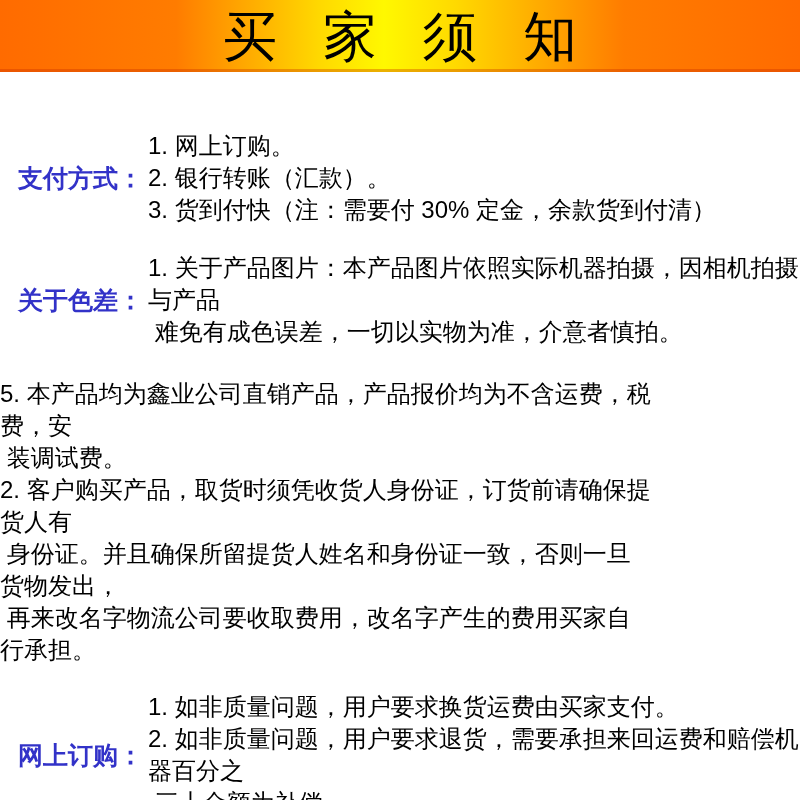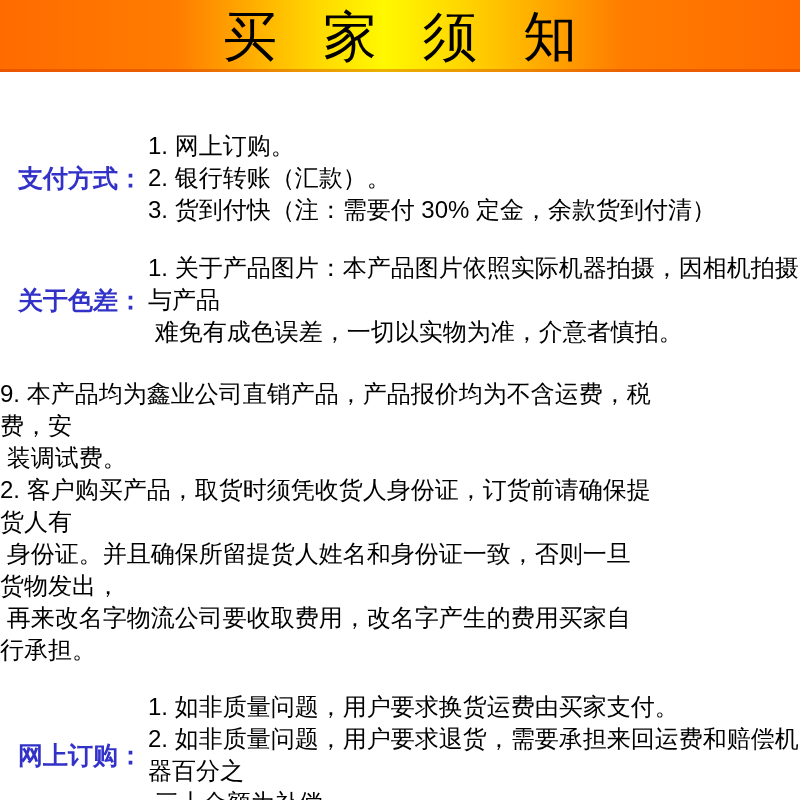--- a/index.html
+++ b/index.html
@@ -96,21 +96,21 @@
 3. 货到付快（注：需要付 30% 定金，余款货到付清）</div>
     </section>
 
     <section class="section section-color">
       <div class="section-label">关于色差：</div>
       <div class="section-content">1. 关于产品图片：本产品图片依照实际机器拍摄，因相机拍摄与产品
  难免有成色误差，一切以实物为准，介意者慎拍。</div>
     </section>
 
     <section class="section section-ship">
-      <div class="section-content">9. 本产品均为鑫业公司直销产品，产品报价均为不含运费，税费，安
+      <div class="section-content">5. 本产品均为鑫业公司直销产品，产品报价均为不含运费，税费，安
  装调试费。
 2. 客户购买产品，取货时须凭收货人身份证，订货前请确保提货人有
  身份证。并且确保所留提货人姓名和身份证一致，否则一旦货物发出，
  再来改名字物流公司要收取费用，改名字产生的费用买家自行承担。</div>
     </section>
 
     <section class="section section-return">
       <div class="section-label">网上订购：</div>
       <div class="section-content">1. 如非质量问题，用户要求换货运费由买家支付。
 2. 如非质量问题，用户要求退货，需要承担来回运费和赔偿机器百分之

